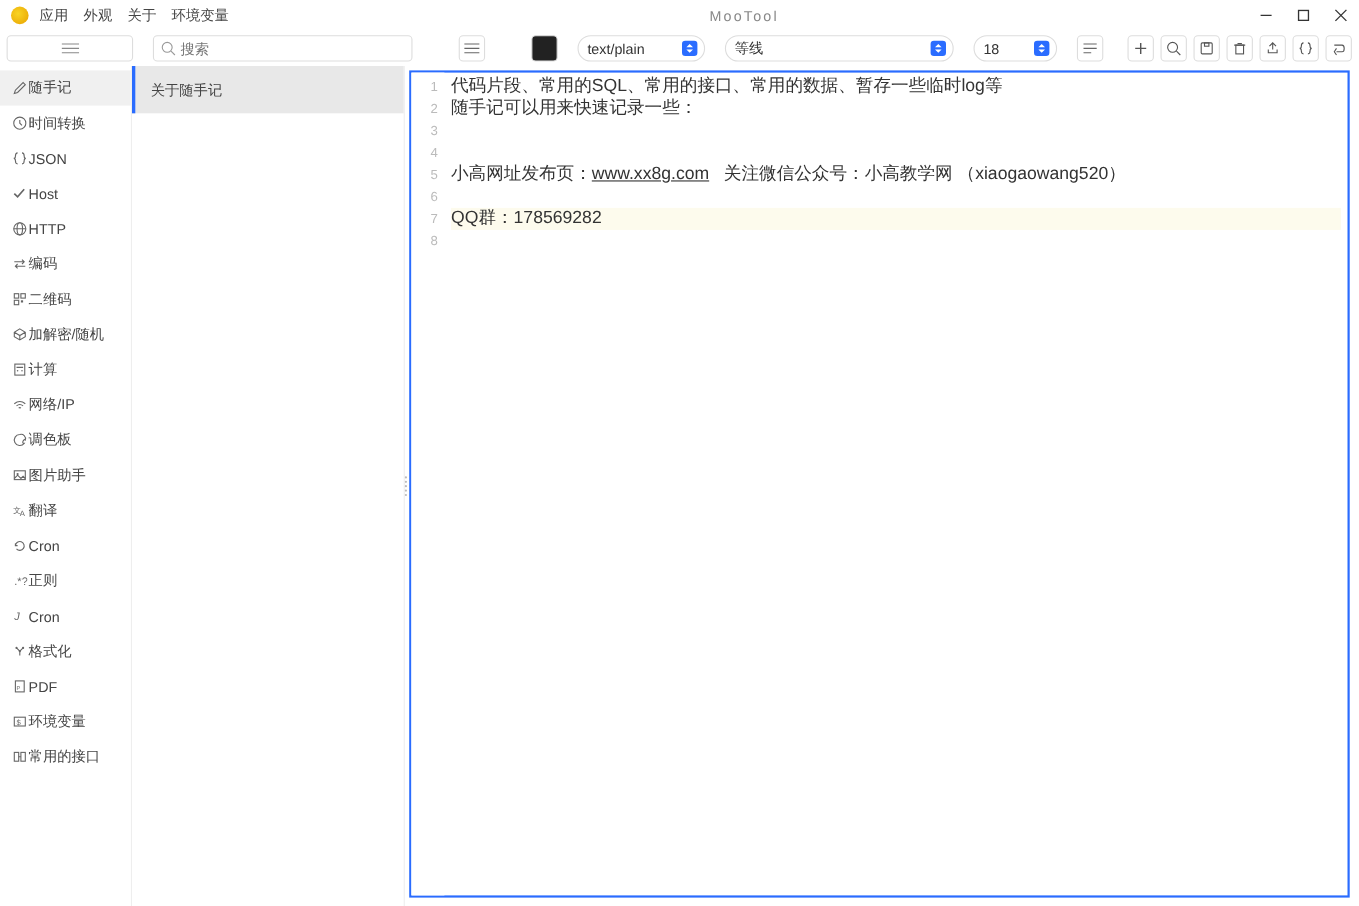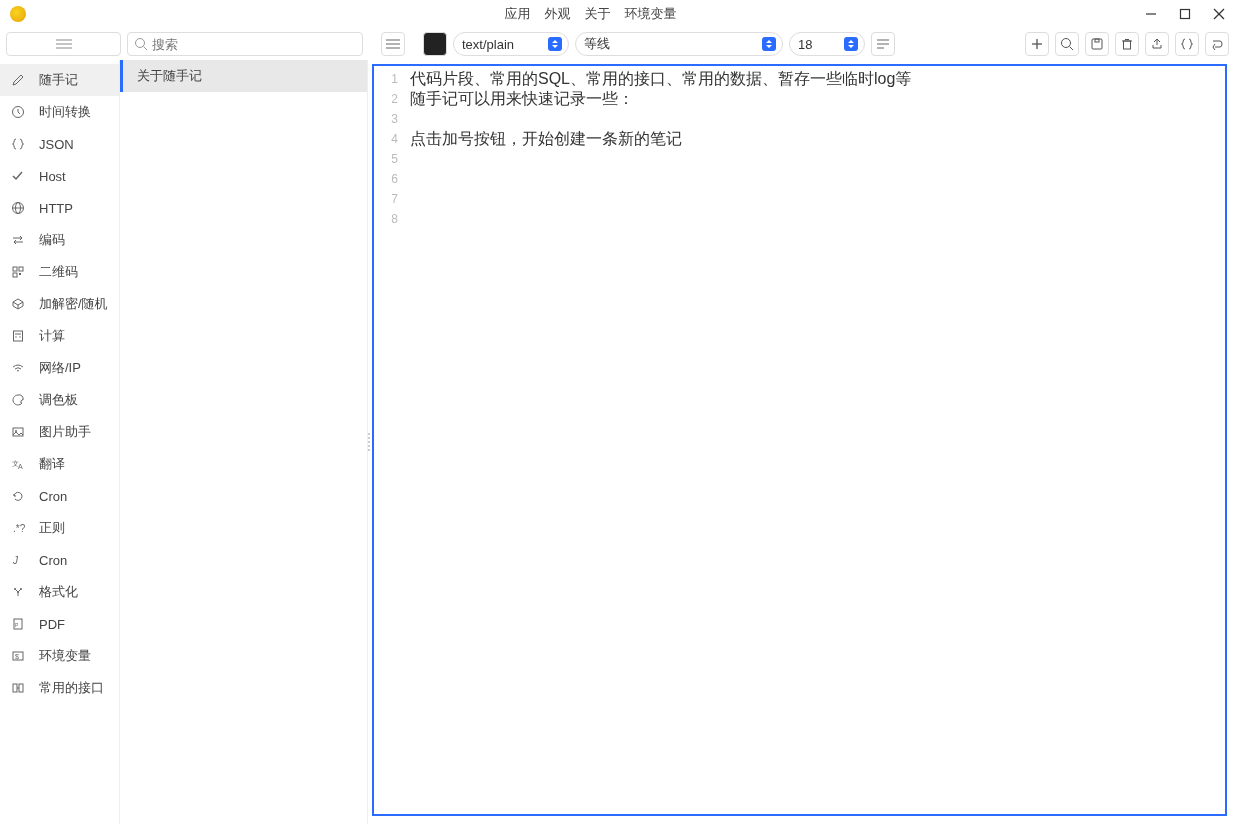--- a/index.html
+++ b/index.html
@@ -5,40 +5,40 @@
 * { margin:0; padding:0; box-sizing:border-box; font-family:"Microsoft YaHei","等线",sans-serif; }
 body { width:1235px; height:824px; background:#fff; overflow:hidden; font-size:13px; color:#333; }
 
 .titlebar { height:28px; display:flex; align-items:center; padding:0 10px; background:#fff;justify-content:space-between; }
 .titlebar .logo { width:16px; height:16px; border-radius:50%; background:radial-gradient(circle at 40% 40%,#f9d423,#e8a100); margin-right:10px; }
 .titlebar .menu { display:flex; gap:14px; color:#444; font-size:13px; }
 .titlebar .title { flex:1; text-align:center; color:#888; font-size:13px; letter-spacing:2px; }
 .titlebar .winctl { display:flex; gap:22px; align-items:center; }
 .titlebar .winctl span { width:12px; height:12px; display:flex; align-items:center; justify-content:center; color:#333; }
 
-.toprow { height:32px; display:flex; align-items:center; gap:6px; padding:0 6px; }
+.toprow { height:32px; display:flex; align-items:center; gap:18px; padding:0 6px; }
 .toprow .collapse-btn { width:115px; height:24px; border:1px solid #ddd; border-radius:4px; display:flex; align-items:center; justify-content:center; color:#888; }
 .toprow .search { flex:0 0 236px; height:24px; border:1px solid #ddd; border-radius:4px; display:flex; align-items:center; padding:0 6px; color:#999; }
 .toprow .search svg { margin-right:4px; }
 .toprow .search input { border:none; outline:none; flex:1; font-size:13px; background:transparent; }
 .iconbtn { width:24px; height:24px; border:1px solid #ddd; border-radius:4px; display:flex; align-items:center; justify-content:center; background:#fff; color:#555; flex:0 0 24px; }
 .colorbox { width:24px; height:24px; border:1px solid #ddd; border-radius:4px; background:#222; flex:0 0 24px; }
 .toprow .sel { height:24px; border:1px solid #ddd; border-radius:12px; display:flex; align-items:center; padding:0 6px 0 8px; justify-content:space-between; background:#fff; }
 .sel .arrow { width:14px; height:14px; border-radius:3px; background:#2a6cff; display:flex; align-items:center; justify-content:center; color:#fff; font-size:10px; }
 .toprow .rightbtns { display:flex; gap:6px; margin-left:auto; }
 
 .mainarea { display:flex; height:calc(824px - 60px); }
 
 .sidebar { width:120px; border-right:1px solid #eee; padding-top:4px; overflow:hidden; }
-.sidebar .item { height:32px; display:flex; align-items:center; padding:0 10px; gap:13px; color:#444; font-size:13px; cursor:pointer; }
+.sidebar .item { height:32px; display:flex; align-items:center; padding:0 10px; gap:0; color:#444; font-size:13px; cursor:pointer; }
 .sidebar .item.active { background:#f0f0f0; }
 .sidebar .item .ic { width:16px; height:16px; display:flex; align-items:center; justify-content:center; color:#666; }
 
 .notelist { width:248px; border-right:1px solid #eee; }
-.notelist .listitem { height:32px; display:flex; align-items:center; padding:0 14px; font-size:13px; color:#444; background:#e8e8e8; border-left:3px solid #2a6cff; }
+.notelist .listitem { height:43px; display:flex; align-items:center; padding:0 14px; font-size:13px; color:#444; background:#e8e8e8; border-left:3px solid #2a6cff; }
 
 .editor-wrap { flex:1; position:relative; padding:4px 8px 8px 4px; }
 .editor-drag { position:absolute; left:0; top:50%; transform:translateY(-50%); width:4px; height:40px; display:flex; flex-direction:column; justify-content:center; gap:2px; }
 .editor-drag span { width:2px; height:2px; background:#bbb; border-radius:50%; }
 .editor { border:2px solid #2a6cff; height:100%; display:flex; font-size:16px; line-height:20px; }
 .gutter { width:30px; text-align:right; padding:3px 6px 0 0; color:#bbb; font-size:12px; line-height:20px; background:#fff; }
 .gutter div { height:20px; }
 .content { flex:1; padding:3px 6px 0 6px; position:relative; }
 .content .line { height:20px; white-space:pre; }
 .content .line.hl { background:#fdfbed; }
@@ -50,20 +50,21 @@
 <body>
 
 <div class="titlebar">
   <div class="logo"></div>
   <div class="menu">
     <span>应用</span>
     <span>外观</span>
     <span>关于</span>
     <span>环境变量</span>
   </div>
+  <div class="title">MooTool</div>
   <div class="winctl">
     <span>
         <svg width="12" height="12">
           <line x1="1" y1="6" x2="11" y2="6" stroke="#333" stroke-width="1.2"></line>
         </svg>
       </span>
     <span>
         <svg width="12" height="12">
           <rect x="1.5" y="1.5" width="9" height="9" fill="none" stroke="#333" stroke-width="1.2"></rect>
         </svg>
@@ -381,19 +382,20 @@
           <div>4</div>
           <div>5</div>
           <div>6</div>
           <div>7</div>
           <div>8</div>
         </div>
       <div class="content" id="content">
           <div class="line">代码片段、常用的SQL、常用的接口、常用的数据、暂存一些临时log等</div>
           <div class="line">随手记可以用来快速记录一些：</div>
           <div class="line"></div>
-          <div class="line">点击加号按钮，开始创建一条新的笔记</div>
           <div class="line"></div>
+          <div class="line"><span>小高网址发布页：</span><a href="#">www.xx8g.com</a><span>   关注微信公众号：小高教学网 （xiaogaowang520）</span></div>
           <div class="line"></div>
+          <div class="line hl">QQ群：178569282</div>
         </div>
     </div>
   </div>
 </div>
 
 </body></html>

